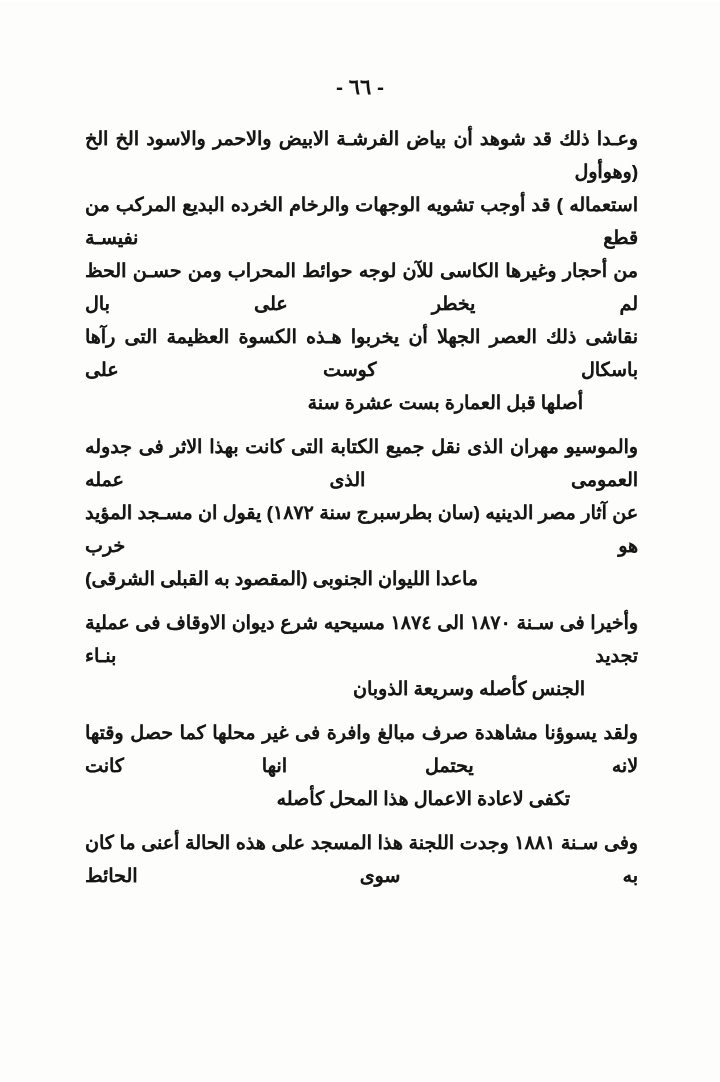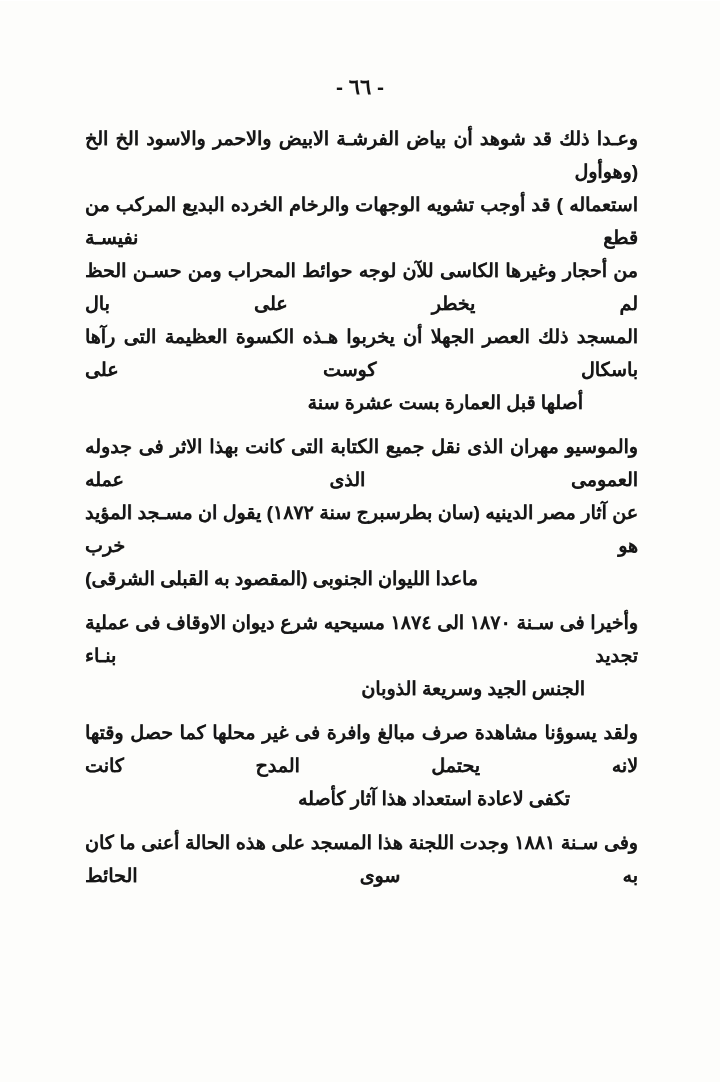--- a/index.html
+++ b/index.html
@@ -59,33 +59,33 @@
 </head>
 <body>
 
 <div class="page" style="background: rgb(253, 253, 251);">
   <div class="page-number">- ٦٦ -</div>
   <div class="text-block" id="text-block" style="color: rgb(22, 22, 22);">
       <div class="para">
         <span class="line align-justify">وعـدا ذلك قد شوهد أن بياض الفرشـة الابيض والاحمر والاسود الخ الخ (وهوأول</span>
         <span class="line align-justify">استعماله ) قد أوجب تشويه الوجهات والرخام الخرده البديع المركب من قطع نفيسـة</span>
         <span class="line align-justify">من أحجار وغيرها الكاسى للآن لوجه حوائط المحراب ومن حسـن الحظ لم يخطر على بال</span>
-        <span class="line align-justify">المسجد ذلك العصر الجهلا أن يخربوا هـذه الكسوة العظيمة التى رآها باسكال كوست على</span>
+        <span class="line align-justify">نقاشى ذلك العصر الجهلا أن يخربوا هـذه الكسوة العظيمة التى رآها باسكال كوست على</span>
         <span class="line align-end" style="margin-right: 55px;">أصلها قبل العمارة بست عشرة سنة</span>
       </div>
       <div class="para">
         <span class="line align-justify">والموسيو مهران الذى نقل جميع الكتابة التى كانت بهذا الاثر فى جدوله العمومى الذى عمله</span>
         <span class="line align-justify">عن آثار مصر الدينيه (سان بطرسبرج سنة ١٨٧٢) يقول ان مسـجد المؤيد هو خرب</span>
         <span class="line align-end" style="margin-right: 160px;">ماعدا الليوان الجنوبى (المقصود به القبلى الشرقى)</span>
       </div>
       <div class="para">
         <span class="line align-justify">وأخيرا فى سـنة ١٨٧٠ الى ١٨٧٤ مسيحيه شرع ديوان الاوقاف فى عملية تجديد بنـاء</span>
-        <span class="line align-end" style="margin-right: 53px;">الجنس الجيد وسريعة الذوبان</span>
+        <span class="line align-end" style="margin-right: 53px;">الجنس كأصله وسريعة الذوبان</span>
       </div>
       <div class="para">
-        <span class="line align-justify">ولقد يسوؤنا مشاهدة صرف مبالغ وافرة فى غير محلها كما حصل وقتها لانه يحتمل المدح كانت</span>
-        <span class="line align-end" style="margin-right: 68px;">تكفى لاعادة استعداد هذا آثار كأصله</span>
+        <span class="line align-justify">ولقد يسوؤنا مشاهدة صرف مبالغ وافرة فى غير محلها كما حصل وقتها لانه يحتمل انها كانت</span>
+        <span class="line align-end" style="margin-right: 68px;">تكفى لاعادة الاعمال هذا المحل كأصله</span>
       </div>
       <div class="para">
         <span class="line align-justify">وفى سـنة ١٨٨١ وجدت اللجنة هذا المسجد على هذه الحالة أعنى ما كان به سوى الحائط</span>
       </div>
     </div>
 </div>
 
 </body></html>

